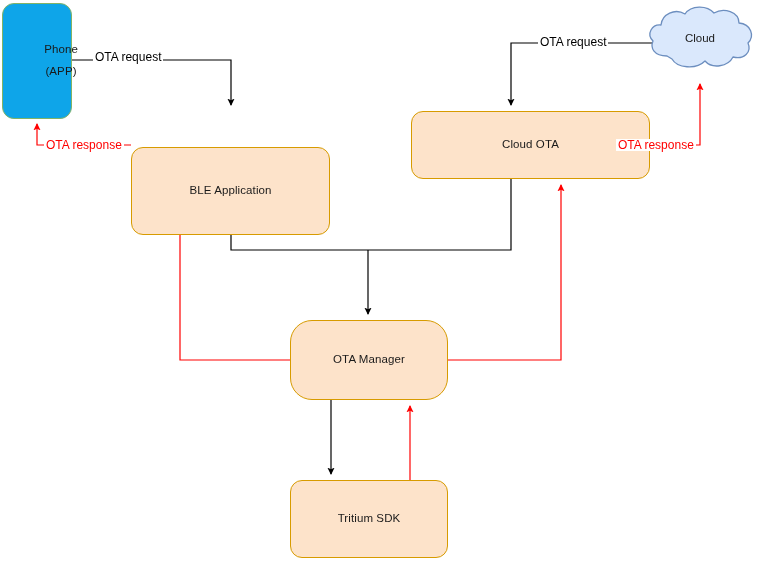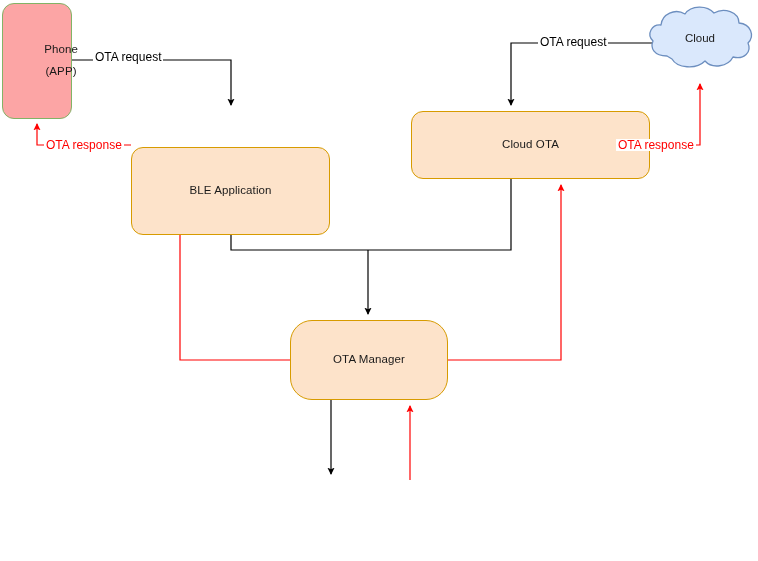--- a/index.html
+++ b/index.html
@@ -36,21 +36,21 @@
     letter-spacing: 0.1px;
     line-height: 1.9;
     border-radius: 12px;
     z-index: 2;
   }
   .node-orange {
     background: #fde3ca;
     border: 1.4px solid #d79b00;
   }
   .node-green {
-    background: #fca5a5;
+    background: #0ea5e9;
     border: 1.4px solid #82b366;
     padding-left: 48px;
   }
   .edge-label {
     position: absolute;
     font-size: 12px;
     background: #ffffff;
     padding: 0 2px;
     white-space: nowrap;
     z-index: 3;
@@ -117,20 +117,23 @@
   </div>
 
   <div class="node node-orange" style="left:411px; top:111px; width:239px; height:68px;">
     <span>Cloud OTA</span>
   </div>
 
   <div class="node node-orange" style="left:290px; top:320px; width:158px; height:80px;border-radius:22px;">
     <span>OTA Manager</span>
   </div>
 
+  <div class="node node-orange" style="left:290px; top:480px; width:158px; height:78px;">
+    <span>Tritium SDK</span>
+  </div>
 
   <div class="cloud-wrap" style="left:644px; top:4px; width:112px; height:74px;">
     <svg width="112" height="74" viewBox="0 0 112 74" xmlns="http://www.w3.org/2000/svg">
       <path d="M23,52
                C10,52 6,44 9,37
                C2,30 8,20 17,21
                C18,10 31,4 41,10
                C47,1 63,1 70,9
                C80,3 95,8 95,19
                C107,20 111,32 104,39

